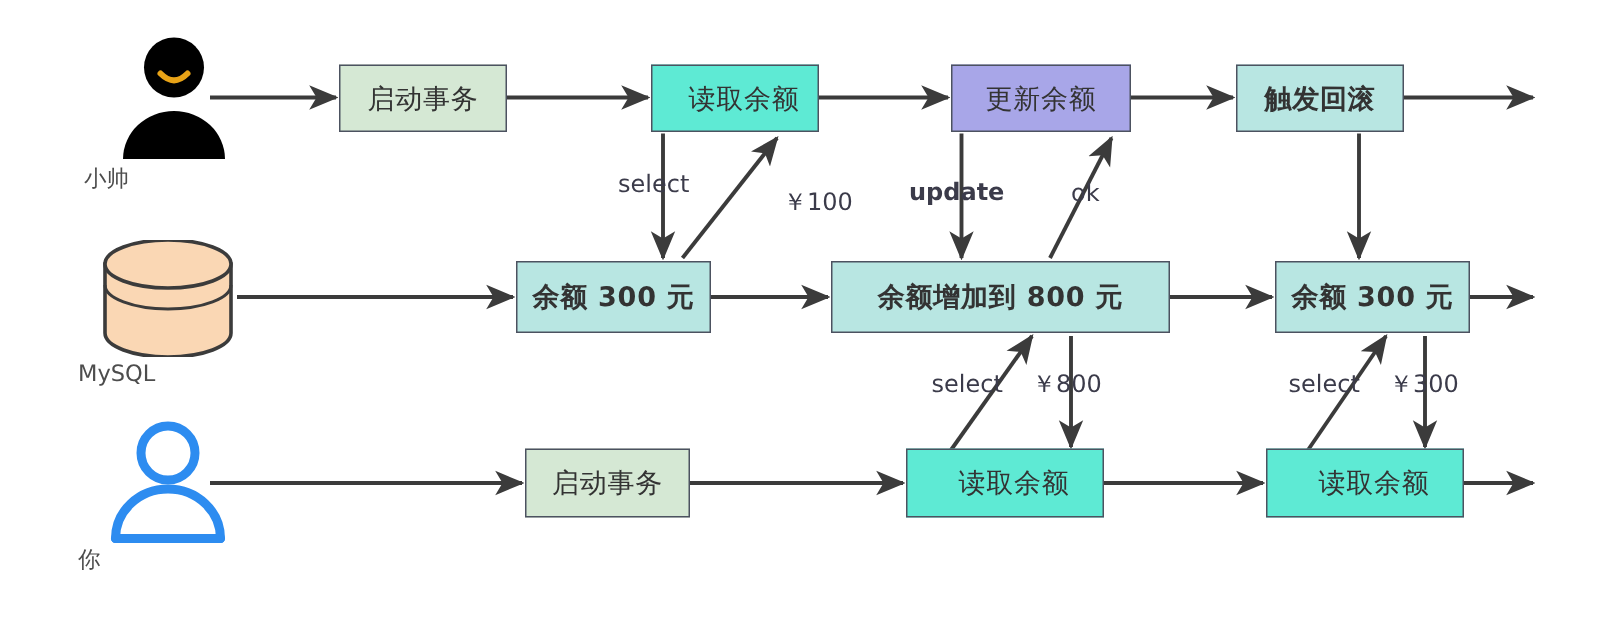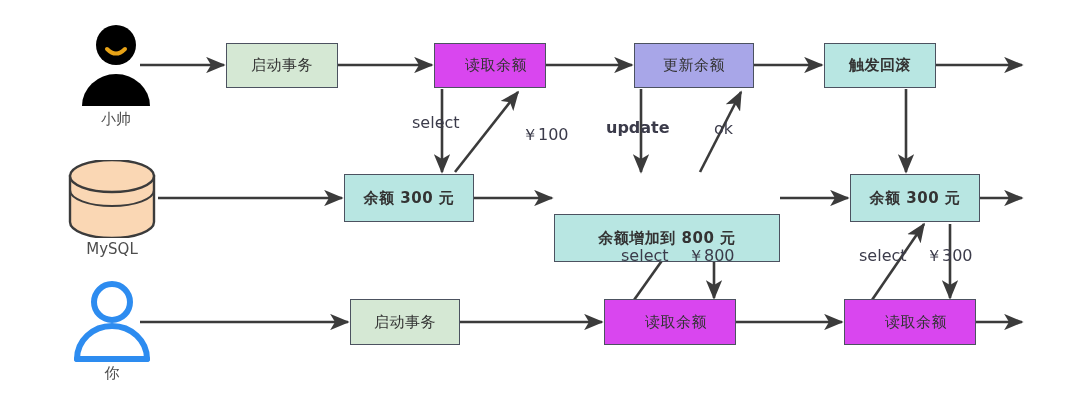--- a/index.html
+++ b/index.html
@@ -26,34 +26,34 @@
     pointer-events: none;
   }
   .node {
     position: absolute;
     box-sizing: border-box;
     border: 1.6px solid #4c5260;
     display: flex;
     align-items: center;
     justify-content: center;
     color: #333333;
-    font-size: 15px;
+    font-size: 18px;
     letter-spacing: 0.5px;
     white-space: nowrap;
     font-family: "DejaVu Sans", "Liberation Sans", sans-serif;
   }
   .fill-green  { background: #d5e8d4; }
-  .fill-cream  { background: #d946ef; padding-left: 12px; }
+  .fill-cream  { background: #5eead4; padding-left: 12px; }
   .fill-purple { background: #a8a6e8; }
   .fill-mint   { background: #b8e6e2; font-weight: bold; }
   .actor-label {
     position: absolute;
     color: #4d4d4d;
     font-size: 15px;
-    text-align: center;
+    text-align: left;
     white-space: nowrap;
     font-family: "DejaVu Sans", "Liberation Sans", sans-serif;
   }
   .edge-label {
     position: absolute;
     color: #3b3b4a;
     font-size: 16px;
     white-space: nowrap;
     font-family: "DejaVu Sans", "Liberation Sans", sans-serif;
   }
@@ -141,21 +141,21 @@
   <div class="node fill-green" style="left:226px; top:43px; width:112px; height:45px;">启动事务</div>
 
   <div class="node fill-cream" style="left:434px; top:43px; width:112px; height:45px;">读取余额</div>
 
   <div class="node fill-purple" style="left:634px; top:43px; width:120px; height:45px;">更新余额</div>
 
   <div class="node fill-mint" style="left:824px; top:43px; width:112px; height:45px;">触发回滚</div>
 
   <div class="node fill-mint" style="left:344px; top:174px; width:130px; height:48px;">余额 300 元</div>
 
-  <div class="node fill-mint" style="left:554px; top:174px; width:226px; height:48px;margin-top:40px;">余额增加到 800 元</div>
+  <div class="node fill-mint" style="left:554px; top:174px; width:226px; height:48px;">余额增加到 800 元</div>
 
   <div class="node fill-mint" style="left:850px; top:174px; width:130px; height:48px;">余额 300 元</div>
 
   <div class="node fill-green" style="left:350px; top:299px; width:110px; height:46px;">启动事务</div>
 
   <div class="node fill-cream" style="left:604px; top:299px; width:132px; height:46px;">读取余额</div>
 
   <div class="node fill-cream" style="left:844px; top:299px; width:132px; height:46px;">读取余额</div>
 
   <div class="edge-label" style="left:412px; top:113px;">select</div>

